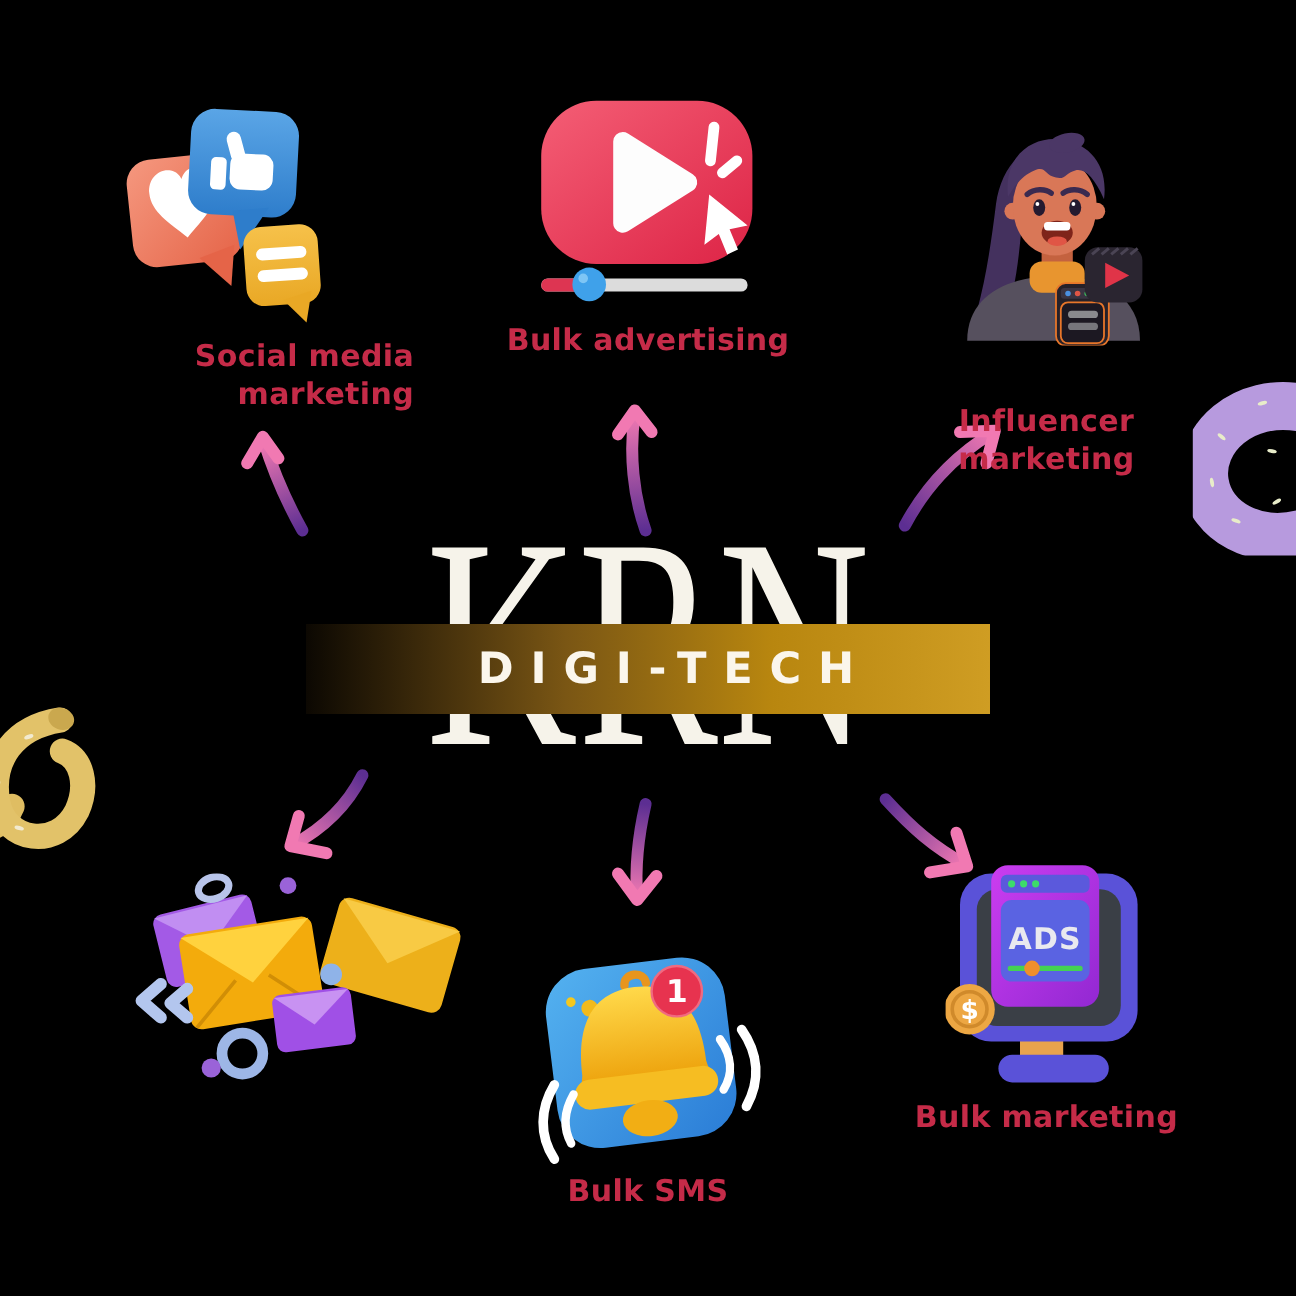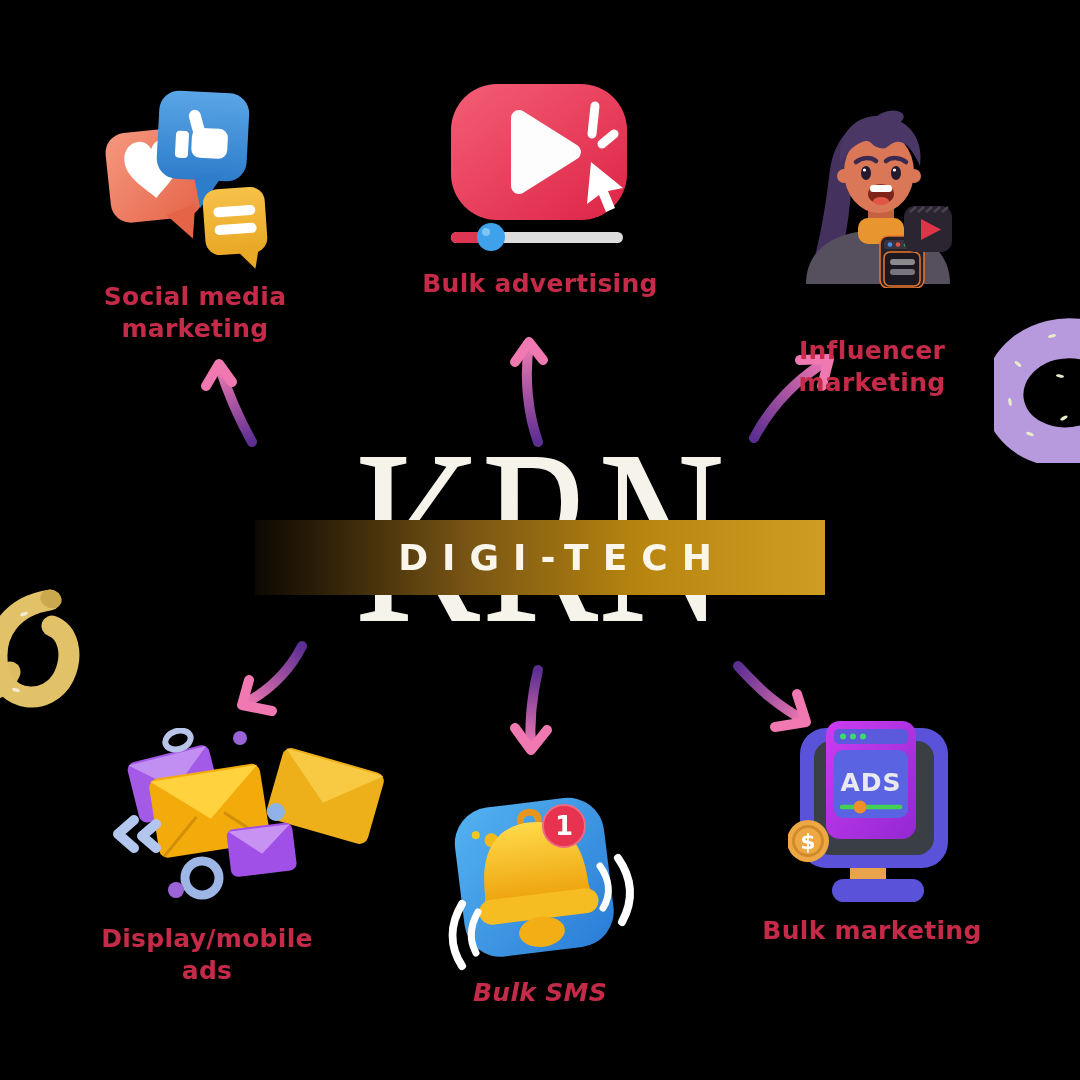--- a/index.html
+++ b/index.html
@@ -317,36 +317,32 @@
           <linearGradient id="ag6" gradientUnits="userSpaceOnUse" x1="12" y1="14" x2="78" y2="68">
         <stop offset="0" stop-color="#5c2e92"></stop>
             <stop offset="1" stop-color="#f179b2"></stop>
           </linearGradient>
         </defs>
       <path d="M 12 14 C 34 38 52 54 78 68" stroke="url(#ag6)" stroke-width="10" fill="none" stroke-linecap="round"></path>
       <path d="M 71 42 L 80 70 L 49 75" stroke="#f179b2" stroke-width="10" fill="none" stroke-linecap="round" stroke-linejoin="round"></path>
     </svg>
   </div>
 
-  <div class="label" style="left:45px;top:281px;">
+  <div class="label" style="left:45px;top:281px;text-align:right;">
     <span>Social media</span><br>
     <span>marketing</span>
   </div>
   <div class="label" style="left:390px;top:268px;">
     <span>Bulk advertising</span>
   </div>
   <div class="label" style="left:722px;top:307px;margin-top:28px;">
     <span>Influencer</span><br>
     <span>marketing</span>
   </div>
-  <div class="label" style="left:57px;top:923px;">
-    <span>Display/mobile</span><br>
-    <span>ads</span>
-  </div>
-  <div class="label" style="left:390px;top:977px;font-style:italic;">
+  <div class="label" style="left:390px;top:977px;">
     <span>Bulk SMS</span>
   </div>
   <div class="label" style="left:722px;top:915px;">
     <span>Bulk marketing</span>
   </div>
 
   <div class="abs" style="left:-46px;top:578px;">
     <svg width="152" height="160" viewBox="0 0 152 160">
       <path d="M 18 18 C -12 35 -20 75 0 102 C 16 122 46 118 56 94" stroke="#dfbd62" stroke-width="21" fill="none" stroke-linecap="round"></path>
       <path d="M 96 22 C 58 28 38 55 44 90 C 50 124 94 130 110 98 C 120 76 114 54 98 48" stroke="#e2c269" stroke-width="21" fill="none" stroke-linecap="round"></path>

